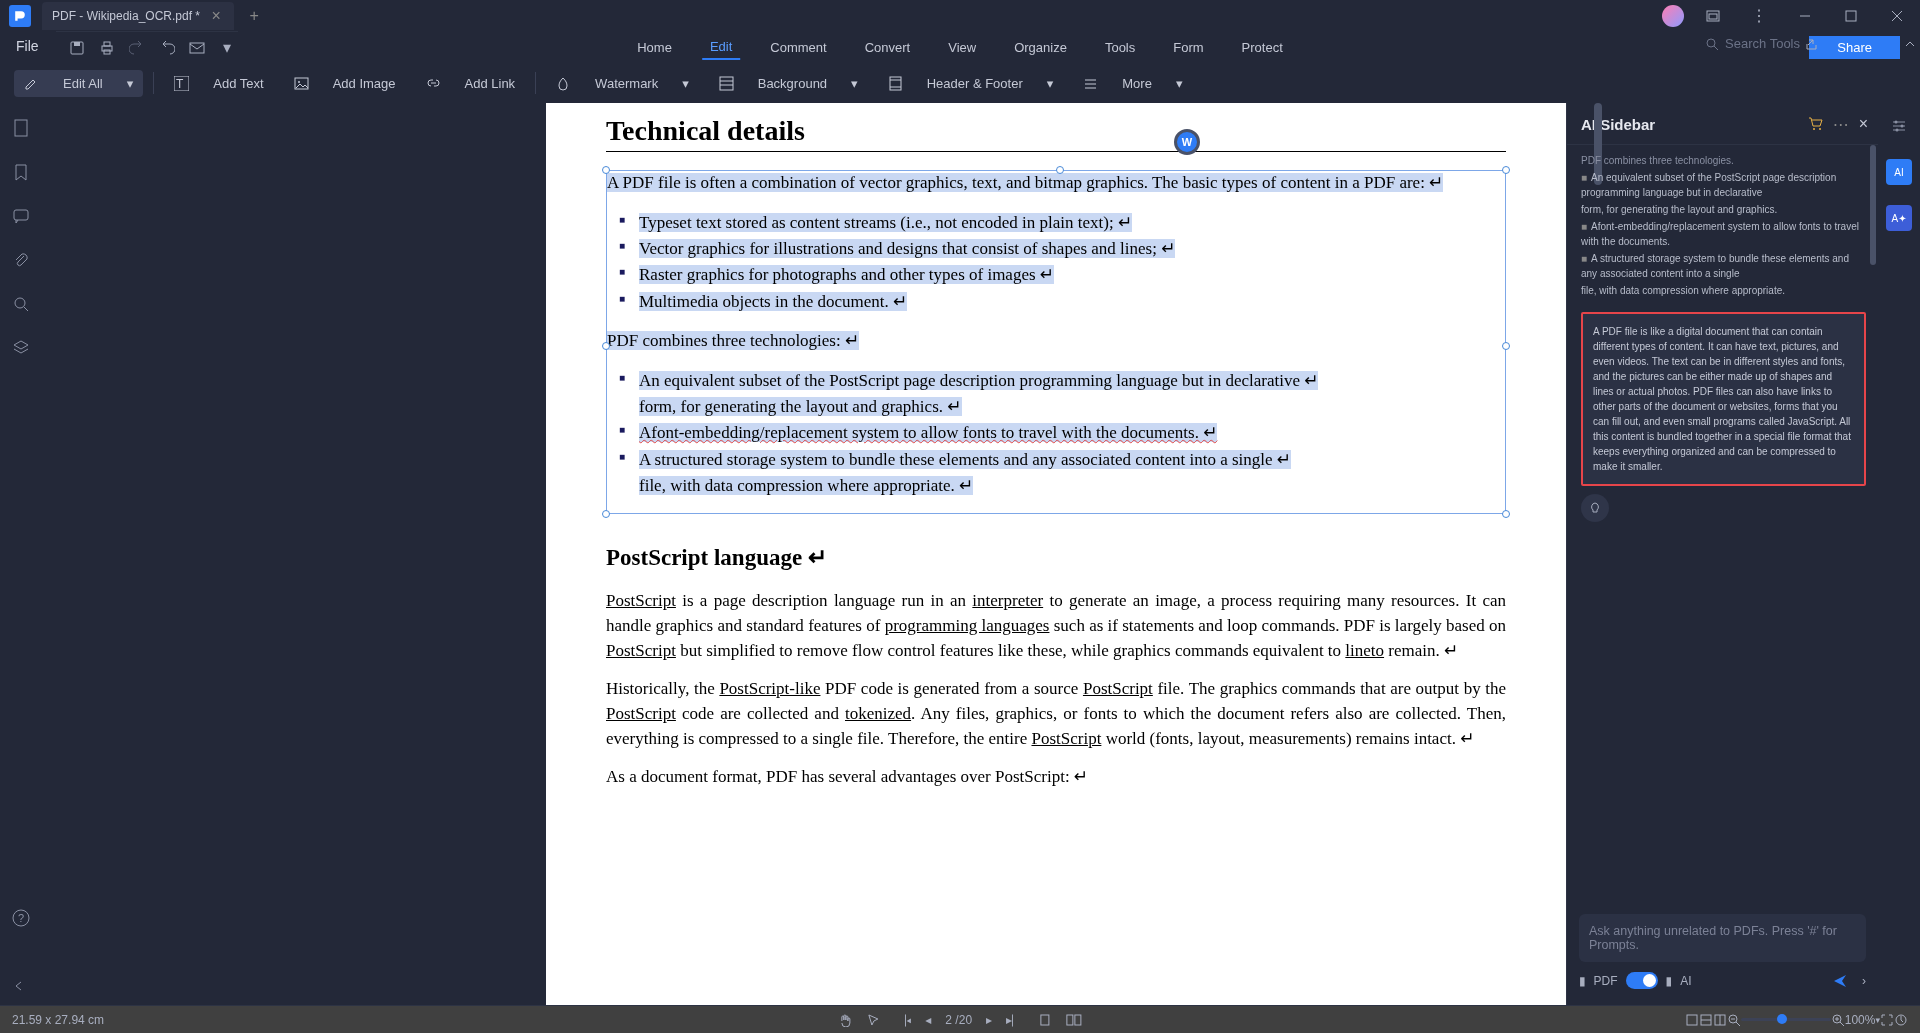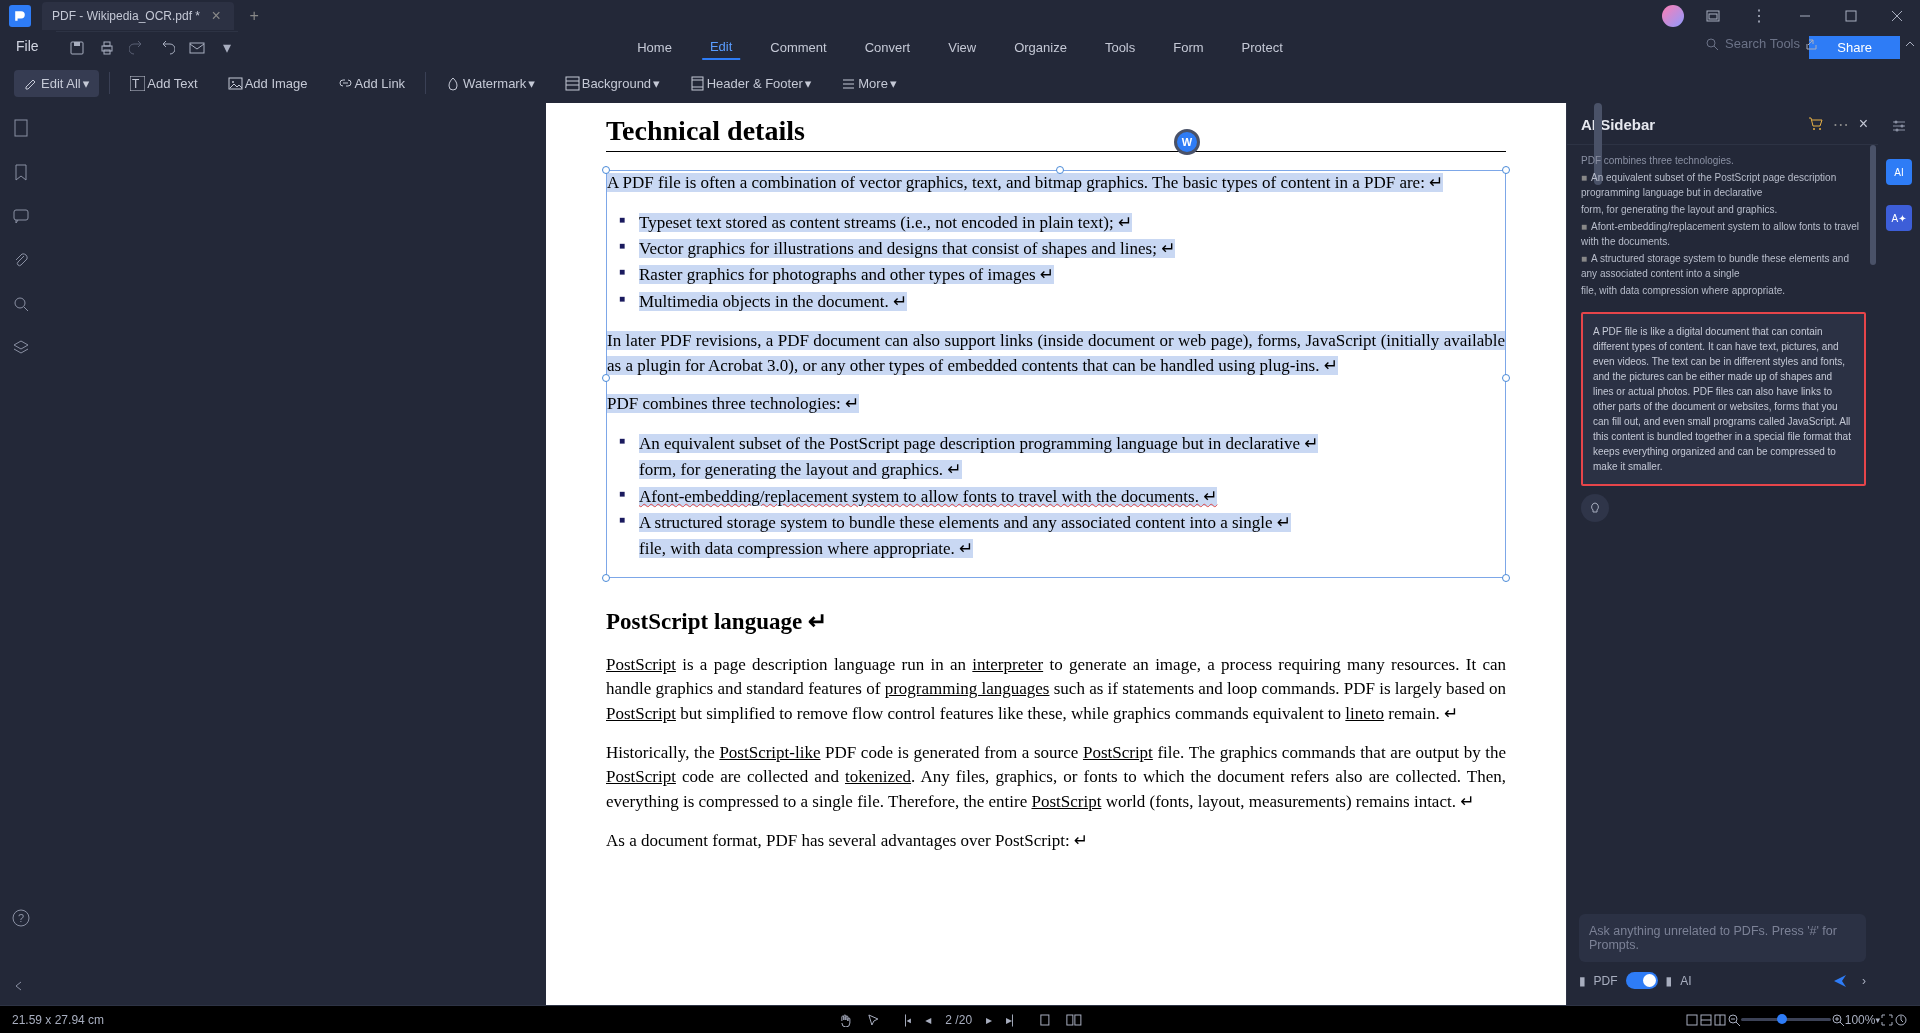--- a/index.html
+++ b/index.html
@@ -19,21 +19,21 @@
 .qat-btn { width: 22px; height: 22px; display: flex; align-items: center; justify-content: center; color: #a8aebf; cursor: pointer; border-radius: 4px; }
 .menubar { margin-left: auto; display: flex; align-items: center; gap: 22px; position: absolute; left: 50%; transform: translateX(-50%); top: 31px; height: 32px; }
 .menu-item { font-size: 13px; color: #c5c9d6; cursor: pointer; padding: 4px 8px; }
 .menu-item.active { color: #5a9dff; border-bottom: 2px solid #2e7cf6; }
 .search-box { position: absolute; right: 120px; top: 36px; display: flex; align-items: center; gap: 6px; color: #6b7287; font-size: 13px; }
 .share-btn { position: absolute; right: 20px; top: 36px; background: #2e7cf6; color: #fff; padding: 4px 28px; border-radius: 0; font-size: 13px; cursor: pointer; border: none; }
 .send-ext { position: absolute; right: 100px; top: 36px; color: #a8aebf; }
 .caret-up { position: absolute; right: 4px; top: 38px; color: #a8aebf; }
 
 .ribbon { height: 40px; display: flex; align-items: center; gap: 10px; padding-left: 14px; position: absolute; top: 63px; width: 100%; }
-.rib-btn { display: flex; align-items: flex-start; gap: 2px; background: transparent; border: none; color: #c5c9d6; font-size: 13px; padding: 6px 10px; border-radius: 4px; cursor: pointer; }
+.rib-btn { display: flex; align-items: flex-start; gap: 24px; background: transparent; border: none; color: #c5c9d6; font-size: 13px; padding: 6px 10px; border-radius: 4px; cursor: pointer; }
 .rib-btn.hi { background: #363c52; }
 .rib-sep { width: 1px; height: 22px; background: #3a4055; }
 
 .main { position: absolute; top: 103px; bottom: 28px; left: 0; right: 0; display: flex; }
 .left-nav { width: 42px; display: flex; flex-direction: column; align-items: center; padding-top: 16px; gap: 26px; }
 .left-nav .nav-ic { color: #8a90a3; cursor: pointer; }
 .left-nav .help { position: absolute; bottom: 78px; left: 12px; }
 .left-nav .collapse { position: absolute; bottom: 12px; left: 12px; }
 
 .docarea { flex: 1; background: #232838; display: flex; justify-content: flex-end; overflow: auto; position: relative; }
@@ -66,21 +66,21 @@
 .tech-item .bullet { color: #888; margin-right: 4px; }
 .summary-box { border: 2px solid #e6454a; border-radius: 2px; padding: 10px; margin: 14px 0 8px 0; background: #2b3144; color: #c5c9d6; }
 .sb-idea { width: 28px; height: 28px; background: #2f3549; border-radius: 50%; display: flex; align-items: center; justify-content: center; margin: 6px 0 4px 0; }
 .sb-input { margin: 2px 12px; background: #2b3144; border-radius: 6px; padding: 10px; font-size: 12.5px; color: #7b8196; }
 .sb-footer { display: flex; align-items: center; padding: 8px 12px; gap: 8px; font-size: 12px; }
 .toggle { width: 32px; height: 17px; background: #2e7cf6; border-radius: 10px; position: relative; }
 .toggle::after { content: ''; position: absolute; width: 13px; height: 13px; background: #fff; border-radius: 50%; top: 2px; right: 2px; }
 .send-ic { margin-left: auto; color: #2e7cf6; }
 .next-ic { margin-left: 6px; color: #a8aebf; }
 
-.statusbar { height: 28px; display: flex; align-items: center; padding: 0 12px; background: #000000; border-top: 1px solid #2d3344; font-size: 12px; color: #a8aebf; position: absolute; bottom: 0; width: 100%; }
+.statusbar { height: 28px; display: flex; align-items: center; padding: 0 12px; background: #404040; border-top: 1px solid #2d3344; font-size: 12px; color: #a8aebf; position: absolute; bottom: 0; width: 100%; }
 .sb-dim { }
 .sb-nav { position: absolute; left: 50%; transform: translateX(-50%); display: flex; align-items: center; gap: 14px; }
 .sb-nav-btn { cursor: pointer; }
 .sb-page { font-size: 12px; text-align: center; }
 .sb-zoom { margin-left: auto; display: flex; align-items: center; gap: 0; }
 .zoom-track { width: 90px; height: 3px; background: #3c4256; border-radius: 2px; position: relative; }
 .zoom-knob { width: 10px; height: 10px; background: #2e7cf6; border-radius: 50%; position: absolute; top: -4px; left: 36px; }
 svg { display: block; }
 .file-lbl { position: absolute; left: 16px; top: 38px; font-size: 14px; color: #d2d6e2; }
 </style>
@@ -313,21 +313,20 @@
         <div class="hd" style="top:-5px;left:-5px"></div>
           <div class="hd" style="top:-5px;right:-5px"></div>
           <div class="hd" style="top:-5px;left:50%"></div>
         <p class="para justified"><span class="sel">A PDF file is often a combination of vector graphics, text, and bitmap graphics. The basic types of content in a PDF are: ↵</span></p>
         <ul class="bullets">
           <li><span class="sel">Typeset text stored as content streams (i.e., not encoded in plain text); ↵</span></li>
           <li><span class="sel">Vector graphics for illustrations and designs that consist of shapes and lines; ↵</span></li>
           <li><span class="sel">Raster graphics for photographs and other types of images ↵</span></li>
           <li><span class="sel">Multimedia objects in the document. ↵</span></li>
         </ul>
-        <p class="para justified"><span class="sel">In later PDF revisions, a PDF document can also support links (inside document or web page), forms, JavaScript (initially available as a plugin for Acrobat 3.0), or any other types of embedded contents that can be handled using plug-ins. ↵</span></p>
         <p class="para"><span class="sel">PDF combines three technologies: ↵</span></p>
         <ul class="bullets">
           <li><span class="sel">An equivalent subset of the PostScript page description programming language but in declarative ↵</span><br><span class="sel">form, for generating the layout and graphics. ↵</span></li>
           <li><span class="sel ul">Afont-embedding/replacement system to allow fonts to travel with the documents. ↵</span></li>
           <li><span class="sel">A structured storage system to bundle these elements and any associated content into a single ↵</span><br><span class="sel">file, with data compression where appropriate. ↵</span></li>
         </ul>
         <div class="hd" style="bottom:-5px;left:-5px"></div>
           <div class="hd" style="bottom:-5px;right:-5px"></div>
           <div class="hd" style="top:50%;left:-5px"></div>
           <div class="hd" style="top:50%;right:-5px"></div>

